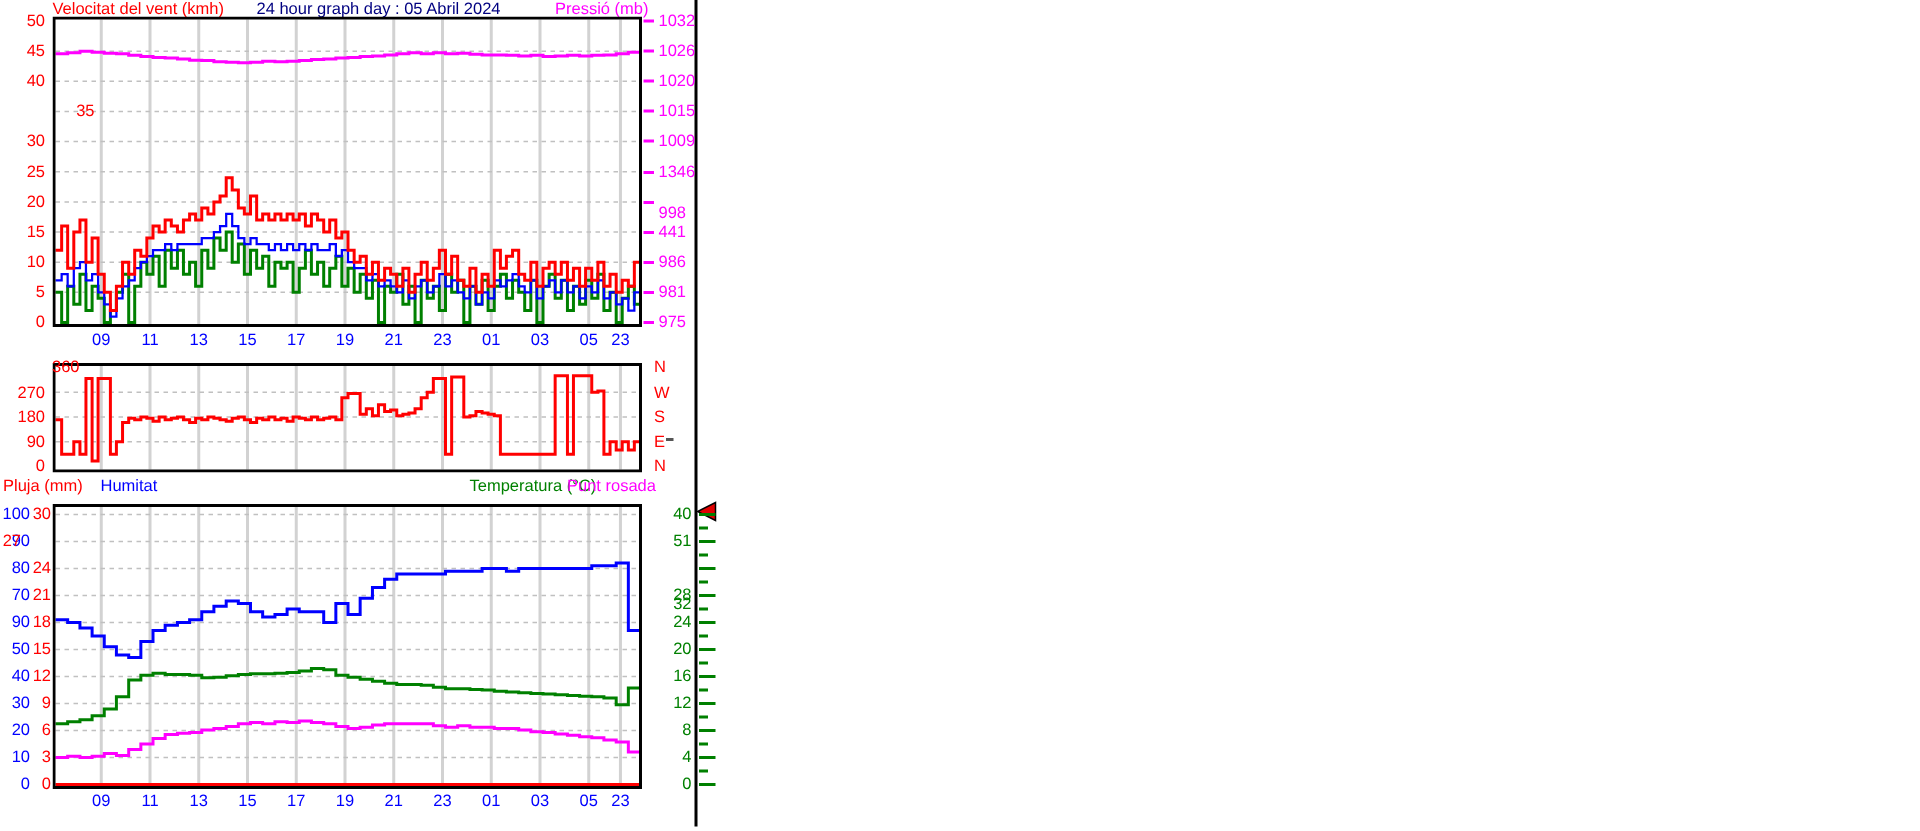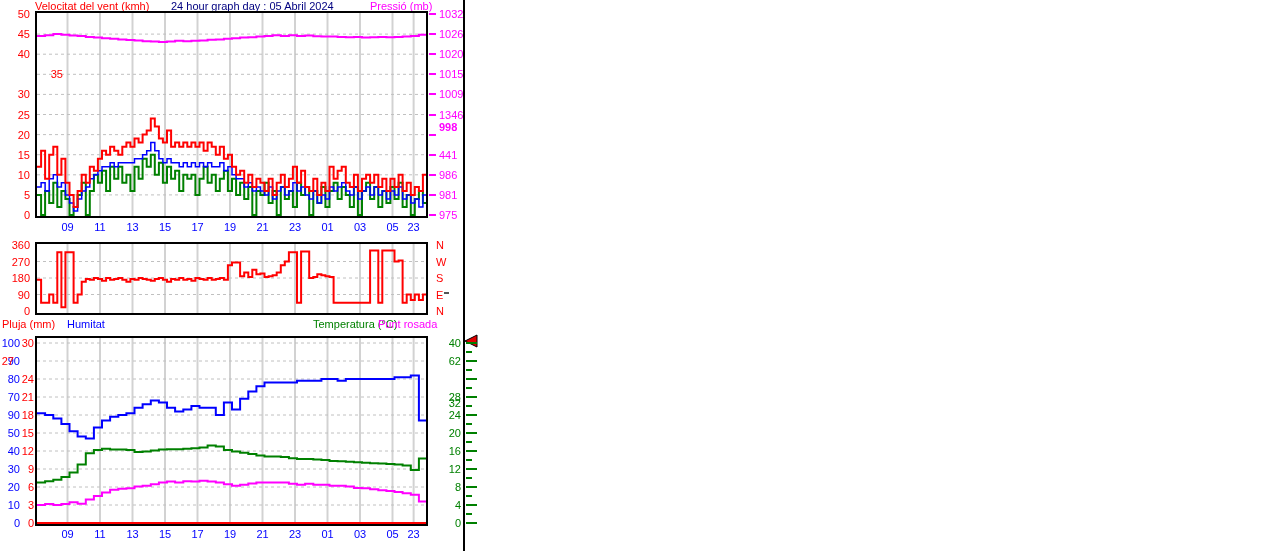--- a/index.html
+++ b/index.html
@@ -121,21 +121,21 @@
     <span class="abs" style="left: 439px; top: 28.1px; color: rgb(255, 0, 255);">1026</span>
     <span class="abs" style="left: 429px; top: 33.1px; width: 7px; height: 2px; background: rgb(255, 0, 255);"></span>
     <span class="abs" style="left: 439px; top: 48.2px; color: rgb(255, 0, 255);">1020</span>
     <span class="abs" style="left: 429px; top: 53.2px; width: 7px; height: 2px; background: rgb(255, 0, 255);"></span>
     <span class="abs" style="left: 439px; top: 68.3px; color: rgb(255, 0, 255);">1015</span>
     <span class="abs" style="left: 429px; top: 73.3px; width: 7px; height: 2px; background: rgb(255, 0, 255);"></span>
     <span class="abs" style="left: 439px; top: 88.4px; color: rgb(255, 0, 255);">1009</span>
     <span class="abs" style="left: 429px; top: 93.4px; width: 7px; height: 2px; background: rgb(255, 0, 255);"></span>
     <span class="abs" style="left: 439px; top: 108.5px; color: rgb(255, 0, 255);">1346</span>
     <span class="abs" style="left: 429px; top: 113.5px; width: 7px; height: 2px; background: rgb(255, 0, 255);"></span>
-    <span class="abs" style="left: 439px; top: 121px; color: rgb(255, 0, 255); font-weight: bold;">998</span>
+    <span class="abs" style="left: 439px; top: 136px; color: rgb(255, 0, 255);">998</span>
     <span class="abs" style="left: 429px; top: 133.6px; width: 7px; height: 2px; background: rgb(255, 0, 255);"></span>
     <span class="abs" style="left: 439px; top: 148.7px; color: rgb(255, 0, 255);">441</span>
     <span class="abs" style="left: 429px; top: 153.7px; width: 7px; height: 2px; background: rgb(255, 0, 255);"></span>
     <span class="abs" style="left: 439px; top: 168.8px; color: rgb(255, 0, 255);">986</span>
     <span class="abs" style="left: 429px; top: 173.8px; width: 7px; height: 2px; background: rgb(255, 0, 255);"></span>
     <span class="abs" style="left: 439px; top: 188.9px; color: rgb(255, 0, 255);">981</span>
     <span class="abs" style="left: 429px; top: 193.9px; width: 7px; height: 2px; background: rgb(255, 0, 255);"></span>
     <span class="abs" style="left: 439px; top: 209px; color: rgb(255, 0, 255);">975</span>
     <span class="abs" style="left: 429px; top: 214px; width: 7px; height: 2px; background: rgb(255, 0, 255);"></span>
     <span class="abs" style="left: 67.5px; top: 221px; color: rgb(0, 0, 255); transform: translateX(-50%);">09</span>
@@ -143,21 +143,21 @@
     <span class="abs" style="left: 132.5px; top: 221px; color: rgb(0, 0, 255); transform: translateX(-50%);">13</span>
     <span class="abs" style="left: 165px; top: 221px; color: rgb(0, 0, 255); transform: translateX(-50%);">15</span>
     <span class="abs" style="left: 197.5px; top: 221px; color: rgb(0, 0, 255); transform: translateX(-50%);">17</span>
     <span class="abs" style="left: 230px; top: 221px; color: rgb(0, 0, 255); transform: translateX(-50%);">19</span>
     <span class="abs" style="left: 262.5px; top: 221px; color: rgb(0, 0, 255); transform: translateX(-50%);">21</span>
     <span class="abs" style="left: 295px; top: 221px; color: rgb(0, 0, 255); transform: translateX(-50%);">23</span>
     <span class="abs" style="left: 327.5px; top: 221px; color: rgb(0, 0, 255); transform: translateX(-50%);">01</span>
     <span class="abs" style="left: 360px; top: 221px; color: rgb(0, 0, 255); transform: translateX(-50%);">03</span>
     <span class="abs" style="left: 392.5px; top: 221px; color: rgb(0, 0, 255); transform: translateX(-50%);">05</span>
     <span class="abs" style="left: 413.625px; top: 221px; color: rgb(0, 0, 255); transform: translateX(-50%);">23</span>
-    <span class="abs r" style="left: 0px; top: 239px; width: 30px; color: rgb(255, 0, 0);">360</span>
+    <span class="abs r" style="left: 0px; top: 239px; width: 53px; color: rgb(255, 0, 0);">360</span>
     <span class="abs r" style="left: 0px; top: 255.5px; width: 30px; color: rgb(255, 0, 0);">270</span>
     <span class="abs r" style="left: 0px; top: 272px; width: 30px; color: rgb(255, 0, 0);">180</span>
     <span class="abs r" style="left: 0px; top: 288.5px; width: 30px; color: rgb(255, 0, 0);">90</span>
     <span class="abs r" style="left: 0px; top: 305px; width: 30px; color: rgb(255, 0, 0);">0</span>
     <span class="abs" style="left: 436px; top: 239px; color: rgb(255, 0, 0);">N</span>
     <span class="abs" style="left: 436px; top: 255.5px; color: rgb(255, 0, 0);">W</span>
     <span class="abs" style="left: 436px; top: 272px; color: rgb(255, 0, 0);">S</span>
     <span class="abs" style="left: 436px; top: 288.5px; color: rgb(255, 0, 0);">E</span>
     <span class="abs" style="left: 436px; top: 305px; color: rgb(255, 0, 0);">N</span>
     <span class="abs r" style="left: 0px; top: 337px; width: 20px; color: rgb(0, 0, 255);">100</span>
@@ -178,21 +178,21 @@
     <span class="abs r" style="left: 0px; top: 409px; width: 34px; color: rgb(255, 0, 0);">18</span>
     <span class="abs r" style="left: 0px; top: 427px; width: 34px; color: rgb(255, 0, 0);">15</span>
     <span class="abs r" style="left: 0px; top: 445px; width: 34px; color: rgb(255, 0, 0);">12</span>
     <span class="abs r" style="left: 0px; top: 463px; width: 34px; color: rgb(255, 0, 0);">9</span>
     <span class="abs r" style="left: 0px; top: 481px; width: 34px; color: rgb(255, 0, 0);">6</span>
     <span class="abs r" style="left: 0px; top: 499px; width: 34px; color: rgb(255, 0, 0);">3</span>
     <span class="abs r" style="left: 0px; top: 517px; width: 34px; color: rgb(255, 0, 0);">0</span>
     <span class="abs r" style="left: 438px; top: 337px; width: 23px; color: rgb(0, 128, 0);">40</span>
     <span class="abs" style="left: 466px; top: 342px; width: 11px; height: 2px; background: rgb(0, 128, 0);"></span>
     <span class="abs" style="left: 466px; top: 351px; width: 6px; height: 2px; background: rgb(0, 128, 0);"></span>
-    <span class="abs r" style="left: 438px; top: 355px; width: 23px; color: rgb(0, 128, 0);">62</span>
+    <span class="abs r" style="left: 438px; top: 355px; width: 23px; color: rgb(0, 128, 0);">51</span>
     <span class="abs" style="left: 466px; top: 360px; width: 11px; height: 2px; background: rgb(0, 128, 0);"></span>
     <span class="abs" style="left: 466px; top: 369px; width: 6px; height: 2px; background: rgb(0, 128, 0);"></span>
     <span class="abs r" style="left: 438px; top: 373px; width: 23px; color: rgb(0, 128, 0); margin-top: 24px;">32</span>
     <span class="abs" style="left: 466px; top: 378px; width: 11px; height: 2px; background: rgb(0, 128, 0);"></span>
     <span class="abs" style="left: 466px; top: 387px; width: 6px; height: 2px; background: rgb(0, 128, 0);"></span>
     <span class="abs r" style="left: 438px; top: 391px; width: 23px; color: rgb(0, 128, 0);">28</span>
     <span class="abs" style="left: 466px; top: 396px; width: 11px; height: 2px; background: rgb(0, 128, 0);"></span>
     <span class="abs" style="left: 466px; top: 405px; width: 6px; height: 2px; background: rgb(0, 128, 0);"></span>
     <span class="abs r" style="left: 438px; top: 409px; width: 23px; color: rgb(0, 128, 0);">24</span>
     <span class="abs" style="left: 466px; top: 414px; width: 11px; height: 2px; background: rgb(0, 128, 0);"></span>

